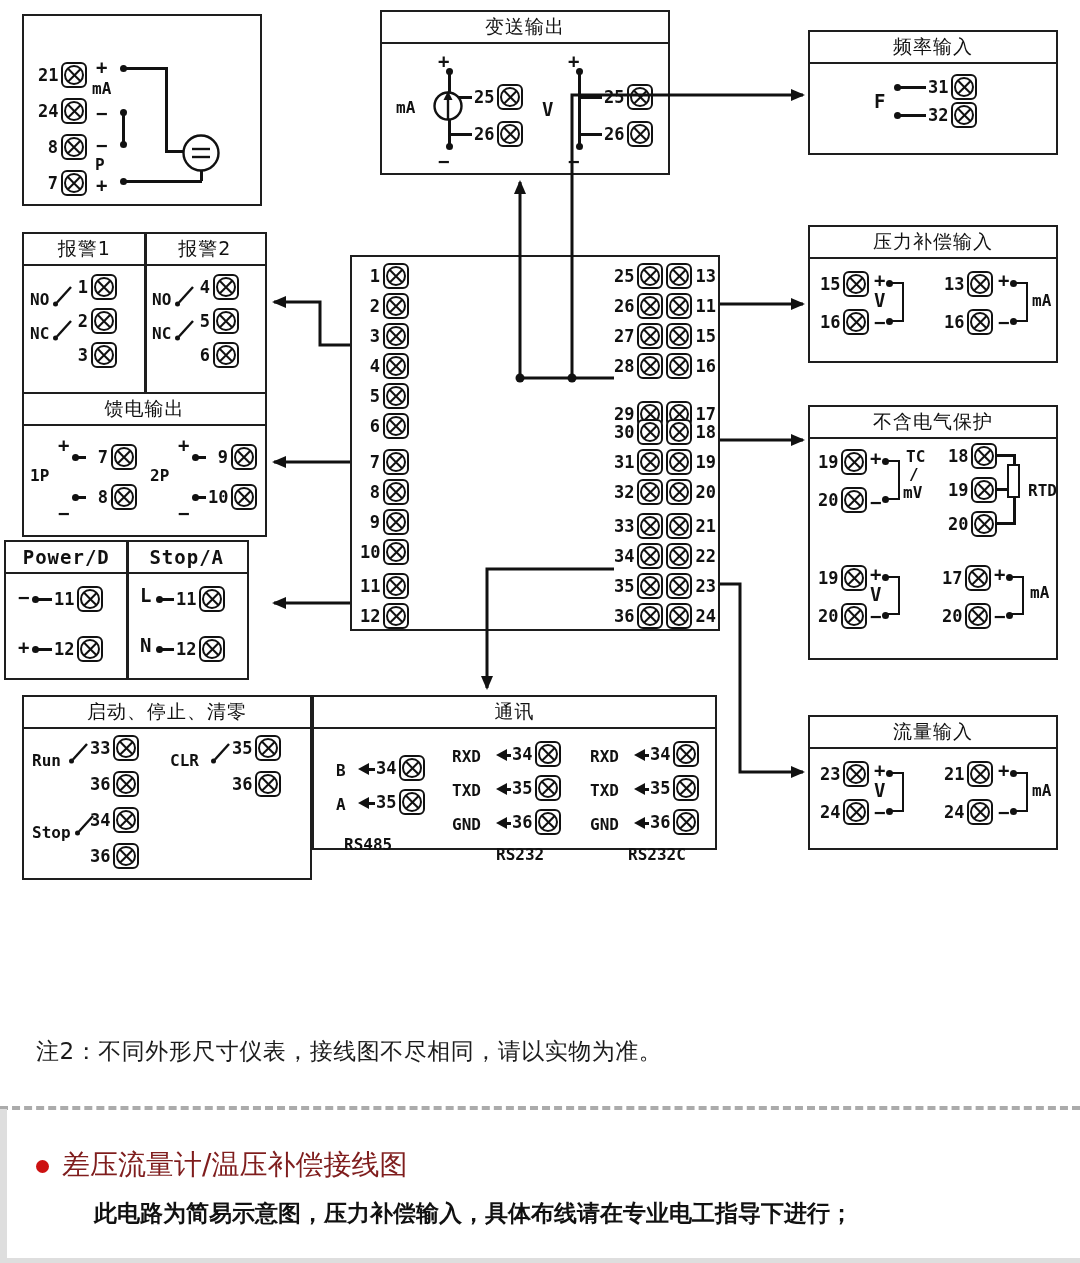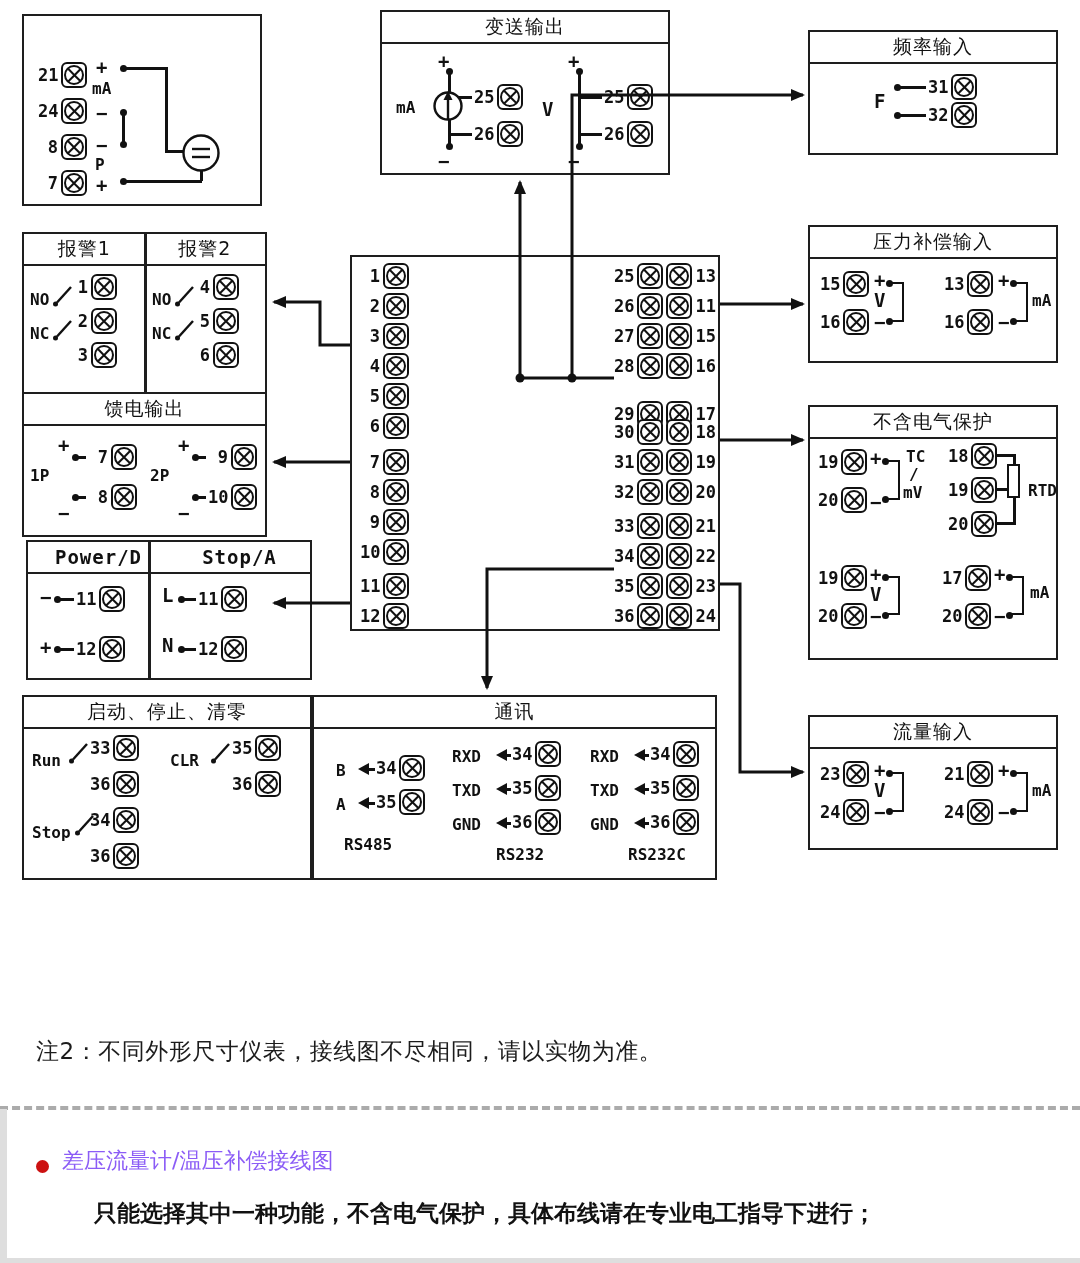--- a/index.html
+++ b/index.html
@@ -24,21 +24,21 @@
 .wh{position:absolute;height:2.5px;background:#111}
 .wv{position:absolute;width:2.5px;background:#111}
 .brk{position:absolute;border:2.5px solid #111;border-left:none}
 .res{position:absolute;border:2.5px solid #111;background:#fff}
 .al{position:absolute;width:0;height:0;border:6px solid transparent;border-right:11px solid #111}
 .swi,.txi,.csi{position:absolute}
 .overlay{position:absolute;left:0;top:0;pointer-events:none}
 .note-line{position:absolute;font-size:23px;color:#1c1c1c;letter-spacing:.5px;white-space:nowrap}
 .divider{position:absolute;left:0;width:1080px;border-top:4px dashed #ababab}
 .bullet{position:absolute;width:13px;height:13px;border-radius:50%;background:#c11}
-.f-head{position:absolute;font-size:22px;color:#8b5cf6;white-space:nowrap}
+.f-head{position:absolute;font-size:28px;color:#7f1d1d;white-space:nowrap}
 .f-sub{position:absolute;font-size:23px;font-weight:700;color:#111;white-space:nowrap}
 .strip{position:absolute;background:#dedede}
 </style>
 </head>
 <body>
 
 <div class="page">
 
   <div class="box" style="left:22px;top:14px;width:240px;height:192px">
     <div class="trow" style="left:14px;top:46px">
@@ -315,21 +315,21 @@
         <span class="screw"></span>
       </div>
     <span class="lbl big" style="left:184px;top:156px">+</span>
     <span class="dot" style="left:196px;top:167px"></span>
     <span class="lbl big" style="left:184px;top:198px">−</span>
     <span class="dot" style="left:196px;top:205px"></span>
     <span class="brk" style="left:202px;top:169px;width:12px;height:39px"></span>
     <span class="lbl" style="left:220px;top:176px">mA</span>
   </div>
 
-  <div class="box" style="left:26px;top:540px;width:286px;height:140px">
+  <div class="box" style="left:4px;top:540px;width:245px;height:140px">
     <div class="box-title split">
       <span class="cell mono">Power/D</span>
       <span class="cell mono">Stop/A</span>
     </div>
     <div class="vdiv" style="left:120px"></div>
     <span class="lbl big" style="left:12px;top:44px">−</span>
     <span class="dot" style="left:26px;top:54px"></span>
     <span class="wh" style="left:32px;top:56px;width:14px"></span>
     <div class="trow" style="left:48px;top:44px">
         <span class="tnum">11</span>
@@ -517,21 +517,21 @@
     <div class="trow" style="left:66px;top:110px">
         <span class="tnum">34</span>
         <span class="screw"></span>
       </div>
     <div class="trow" style="left:66px;top:146px">
         <span class="tnum">36</span>
         <span class="screw"></span>
       </div>
   </div>
 
-  <div class="box" style="left:312px;top:695px;width:405px;height:185px">
+  <div class="box" style="left:312px;top:695px;width:405px;height:155px">
     <div class="box-title">通讯</div>
     <span class="lbl" style="left:22px;top:64px">B</span>
     <span class="al" style="left:38px;top:66px"></span>
     <span class="wh" style="left:49px;top:71px;width:12px"></span>
     <div class="trow" style="left:62px;top:58px">
         <span class="tnum">34</span>
         <span class="screw"></span>
       </div>
     <span class="lbl" style="left:22px;top:98px">A</span>
     <span class="al" style="left:38px;top:100px"></span>
@@ -643,15 +643,15 @@
 
   <div class="note-line" style="left:36px;top:1036px">
     <span>注2：</span><span>不同外形尺寸仪表，接线图不尽相同，请以实物为准。</span>
   </div>
 
   <div class="divider" style="top:1106px"></div>
   <div class="strip" style="left:0;top:1109px;width:7px;height:154px"></div>
   <div class="strip" style="left:0;top:1258px;width:1080px;height:5px"></div>
   <span class="bullet" style="left:36px;top:1160px"></span>
   <div class="f-head" style="left:62px;top:1146px">差压流量计/温压补偿接线图</div>
-  <div class="f-sub" style="left:94px;top:1198px">只能选择其中一种功能，不含电气保护，具体布线请在专业电工指导下进行；</div>
+  <div class="f-sub" style="left:94px;top:1198px">此电路为简易示意图，压力补偿输入，具体布线请在专业电工指导下进行；</div>
 
 </div>
 
 </body></html>

